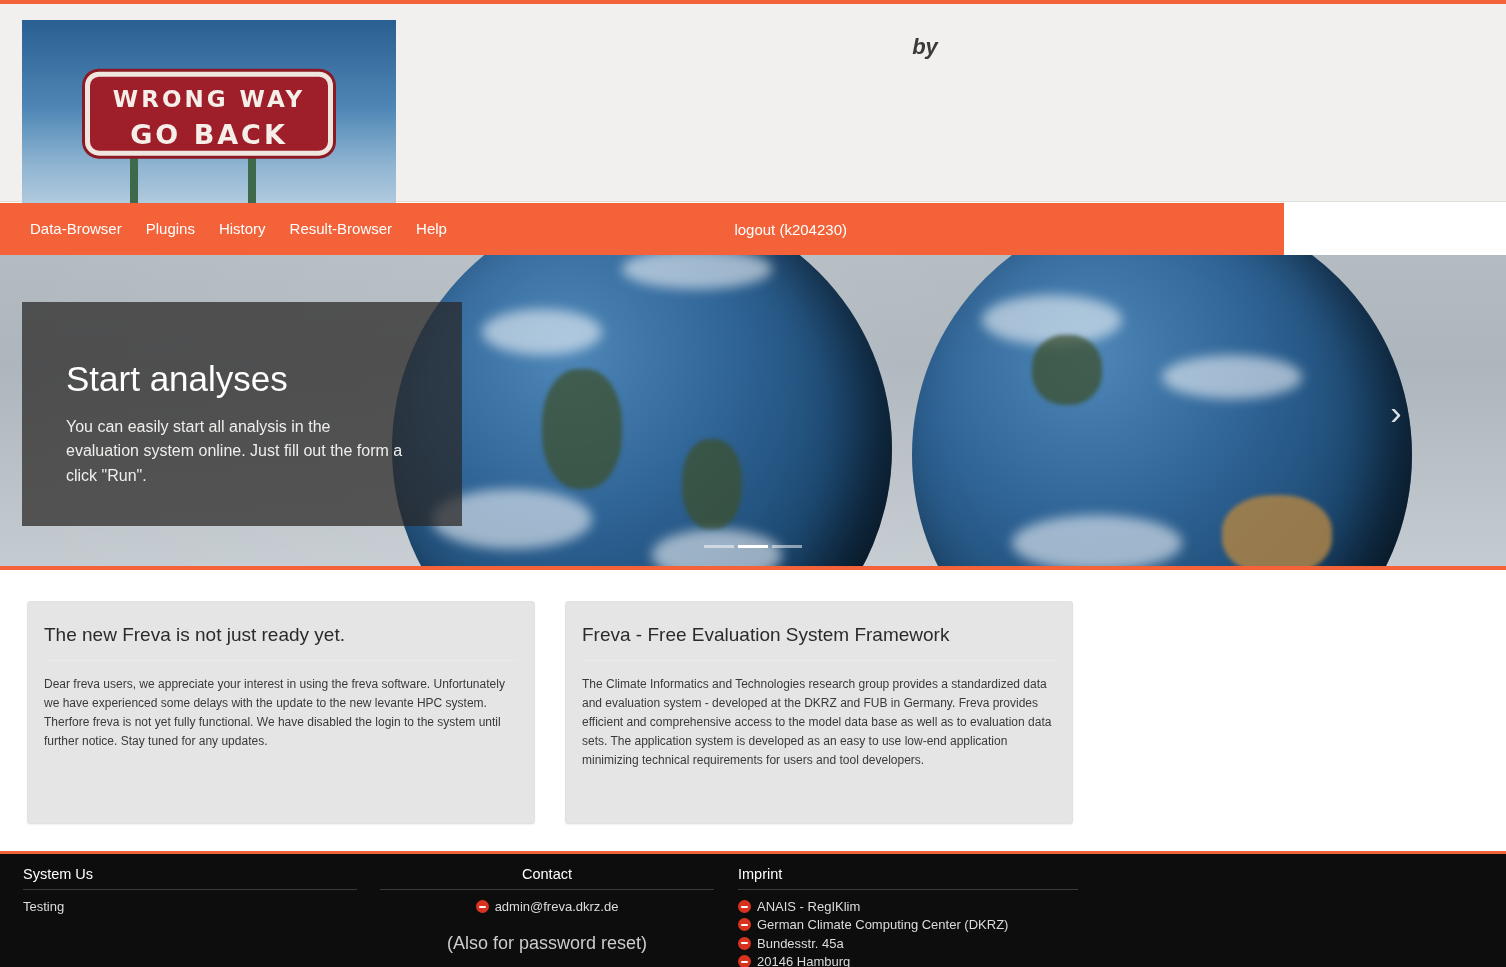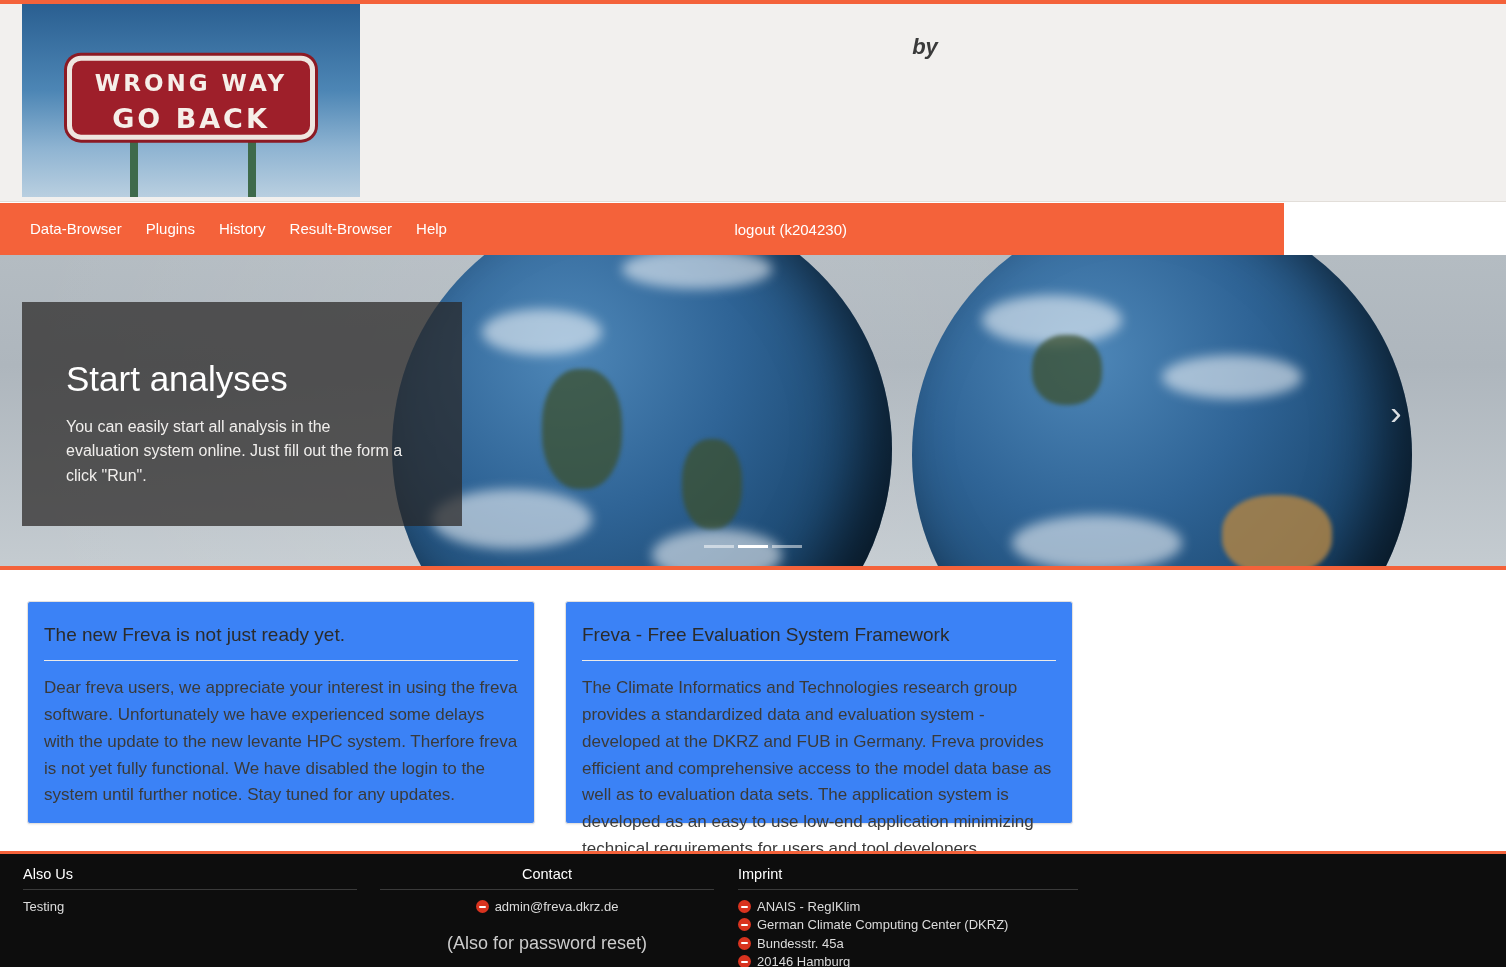--- a/index.html
+++ b/index.html
@@ -18,21 +18,21 @@
     background: #f4623a;
   }
 
   
   .header {
     position: absolute; top: 4px; left: 0; width: 1506px; height: 198px;
     background: #f2f0ee;
     border-bottom: 1px solid #e2ded9;
   }
   .banner-img {
-    position: absolute; top: 0; left: 22px; width: 338px; height: 193px;
+    position: absolute; top: 16px; left: 22px; width: 374px; height: 193px;
     overflow: hidden;
     background: linear-gradient(180deg, #2a5f91 0%, #4d86b5 45%, #8fb4d2 75%, #b9cfe0 100%);
   }
   .banner-sign {
     position: absolute; left: 50%; top: 50%;
     transform: translate(-50%, -54%);
     width: 248px; height: 84px;
     background: #9e1f2a;
     border: 5px solid #efe6e0;
     border-radius: 14px;
@@ -148,34 +148,34 @@
     position: absolute; top: 566px; left: 0; width: 1506px; height: 4px; background: #f4623a;
   }
 
   
   .content {
     position: absolute; top: 574px; left: 0; width: 1506px; height: 277px;
     background: #fff;
   }
   .card {
     position: absolute; top: 27px;
-    background: #3b82f6;
+    background: #e5e5e5;
     border: 1px solid #e3e1df;
     border-radius: 3px;
     box-shadow: 0 1px 2px rgba(0,0,0,0.06);
     padding: 22px 16px 18px 16px;
   }
   .card.card1 { left: 27px; width: 508px; height: 223px; }
   .card.card2 { left: 565px; width: 508px; height: 223px; }
   .card-title {
     font-size: 19px; font-weight: normal; color: #2b2b2b;
     margin: 0 0 14px 0; padding-bottom: 14px;
     border-bottom: 1px solid #eceae8;
   }
-  .card-body { font-size: 17px; line-height: 1.58; color: #3a3a3a; margin: 0; }
+  .card-body { font-size: 12px; line-height: 1.58; color: #3a3a3a; margin: 0; }
 
   
   .footer {
     position: absolute; top: 851px; left: 0; width: 1506px; height: 116px;
     background: #0d0d0d; color: #e8e8e8;
     border-top: 3px solid #f4623a;
   }
   .footer-col { position: absolute; top: 12px; }
   .footer-col.c1 { left: 23px; width: 334px; }
   .footer-col.c2 { left: 380px; width: 334px; text-align: center; }
@@ -269,21 +269,21 @@
       <p class="card-body">Dear freva users, we appreciate your interest in using the freva software. Unfortunately we have experienced some delays with the update to the new levante HPC system. Therfore freva is not yet fully functional. We have disabled the login to the system until further notice. Stay tuned for any updates.</p>
     </div>
     <div class="card card2">
       <h3 class="card-title">Freva - Free Evaluation System Framework</h3>
       <p class="card-body">The Climate Informatics and Technologies research group provides a standardized data and evaluation system - developed at the DKRZ and FUB in Germany. Freva provides efficient and comprehensive access to the model data base as well as to evaluation data sets. The application system is developed as an easy to use low-end application minimizing technical requirements for users and tool developers.</p>
     </div>
   </div>
 
   <div class="footer">
     <div class="footer-col c1">
-      <div class="footer-head">Also Us</div>
+      <div class="footer-head">System Us</div>
       <div class="footer-line">Testing</div>
     </div>
     <div class="footer-col c2">
       <div class="footer-head">Contact</div>
       <div class="footer-line">
         <span class="bullet"></span><a class="footer-link" href="#">admin@freva.dkrz.de</a>
       </div>
       <div class="footer-sub">(Also for password reset)</div>
     </div>
     <div class="footer-col c3">

